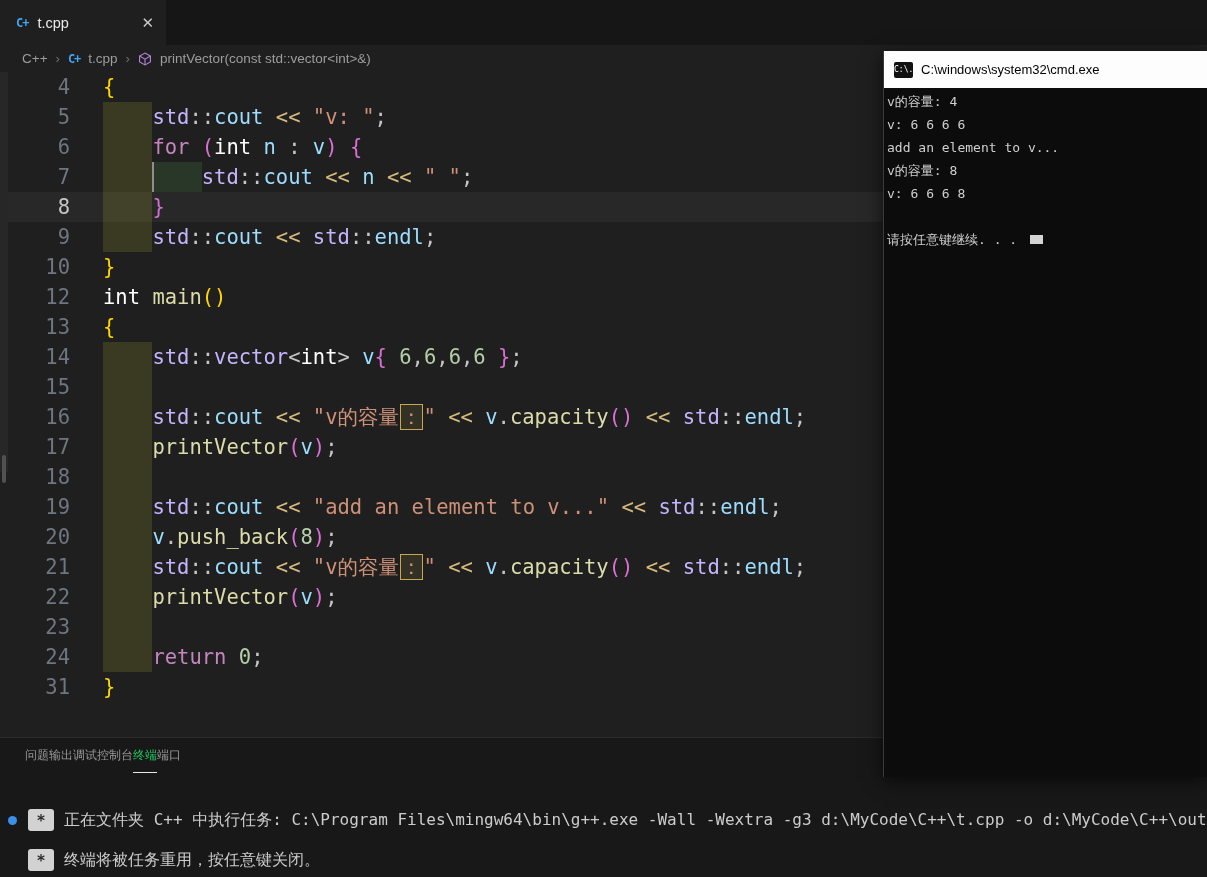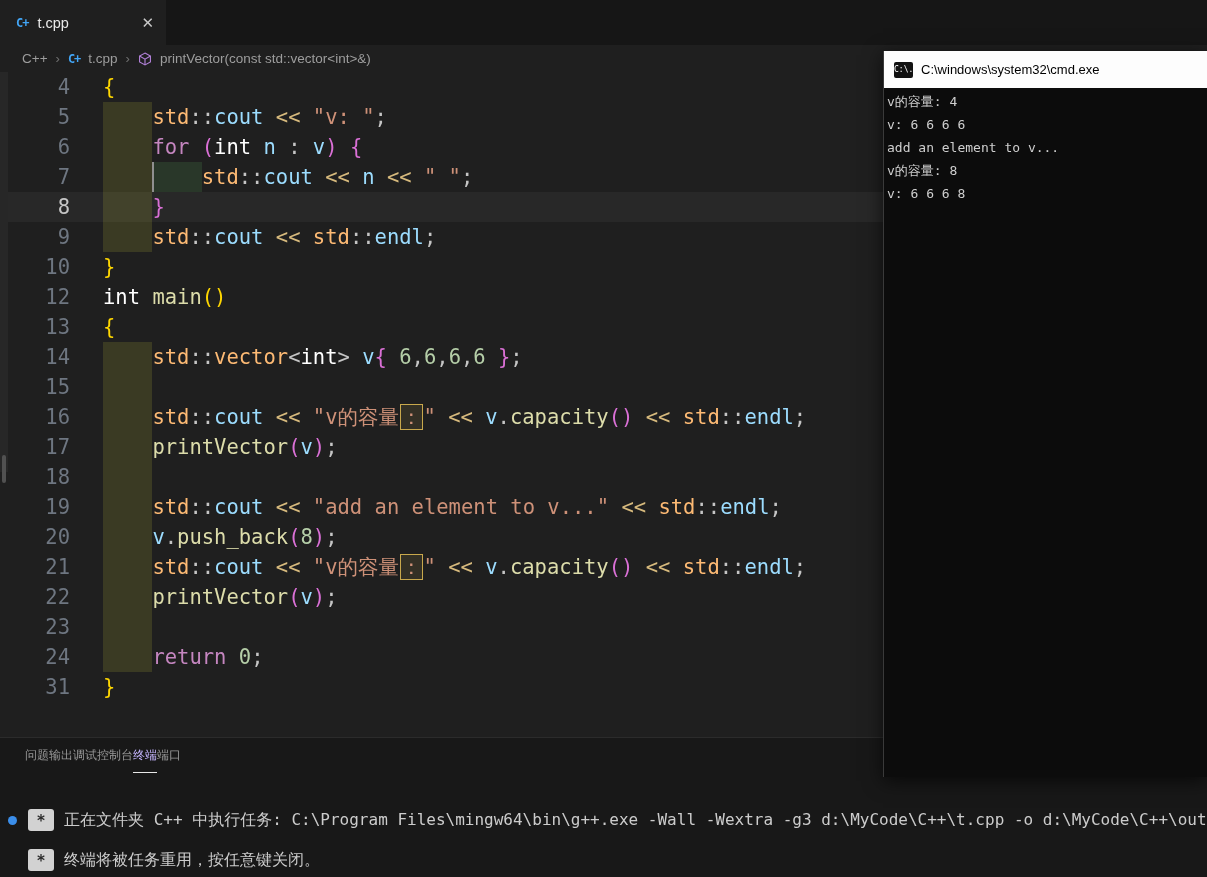--- a/index.html
+++ b/index.html
@@ -33,30 +33,30 @@
   .edge-handle { position:absolute; left:2px; top:383px; width:4px; height:28px; background:#515151; border-radius:2px; }
   .row { position:relative; height:30px; line-height:30px; }
   .row.cur { background:#282828; }
   .row.cur .lnum { color:#c6c6c6; }
   .lnum { position:absolute; left:0; top:0; width:70px; text-align:right; color:#6e7681; }
   .code { position:absolute; left:103px; top:0; right:0; bottom:0; white-space:pre; }
   .ib { position:absolute; top:0; bottom:0; width:4ch; }
   .ib.l1 { left:0; background:rgba(255,255,64,0.12); }
   .ib.l2 { left:4ch; background:rgba(127,255,127,0.11); }
   .iguide { position:absolute; left:4ch; top:0; bottom:0; width:2px; background:#8f8f8f; }
-  .tk-kw{color:#C586C0} .tk-type{color:#fdba74} .tk-tkw{color:#ffffff}
+  .tk-kw{color:#C586C0} .tk-type{color:#c4b5fd} .tk-tkw{color:#ffffff}
   .tk-var{color:#9CDCFE} .tk-fn{color:#DCDCAA} .tk-op{color:#d7ba7d}
   .tk-str{color:#CE9178} .tk-num{color:#B5CEA8} .tk-pun{color:#c5c5c5}
   .tk-ws{color:#d4d4d4} .tk-b1{color:#ffd700} .tk-b2{color:#da70d6}
   .tk-uni{color:#CE9178; border:1px solid #c8a84c; background:rgba(200,170,80,0.12); margin:0 1px;}
   
   .panel { position:absolute; left:0; top:737px; width:100%; height:140px; background:#181818; border-top:1px solid #2b2b2b; }
   .panel-tabs { position:absolute; left:25px; top:9px; display:flex; font-size:12px; color:#989898; }
   .panel-tab { padding-bottom:8px; cursor:pointer; }
-  .panel-tab.active { color:#c4b5fd; border-bottom:1.5px solid #e7e7e7;text-align:center; }
+  .panel-tab.active { color:#22c55e; border-bottom:1.5px solid #e7e7e7;text-align:center; }
   .term { position:absolute; left:0; top:62px; width:100%; font-family:"DejaVu Sans Mono", monospace; font-size:16px; color:#cccccc; }
   .term-line { position:relative; height:40px; line-height:40px; white-space:nowrap; overflow:hidden; padding-left:64px; }
   .term-dot { position:absolute; left:8px; top:16px; width:9px; height:9px; border-radius:50%; background:#3b8eea; }
   .term-badge {
     position:absolute; left:28px; top:9px; width:26px; height:22px; background:#d2d2d2; color:#2b2b2b;
     border-radius:3px; text-align:center; line-height:24px; font-size:15px; font-weight:bold; font-family:"DejaVu Sans Mono",monospace;
   }
   
   .cmd {
     position:absolute; left:883px; top:51px; width:324px; height:726px; z-index:10;
@@ -210,16 +210,17 @@
       <span class="cmd-icon">C:\.</span>
       <span class="cmd-title">C:\windows\system32\cmd.exe</span>
     </div>
     <div class="cmd-body">
         <div class="cmd-line"><span>v的容量: 4</span></div>
         <div class="cmd-line"><span>v: 6 6 6 6</span></div>
         <div class="cmd-line"><span>add an element to v...</span></div>
         <div class="cmd-line"><span>v的容量: 8</span></div>
         <div class="cmd-line"><span>v: 6 6 6 8</span></div>
         <div class="cmd-line"><span></span></div>
+        <div class="cmd-line"><span>请按任意键继续. . .</span><span class="cmd-cursor"></span></div>
       </div>
   </div>
 
 </div>
 
 </body></html>

